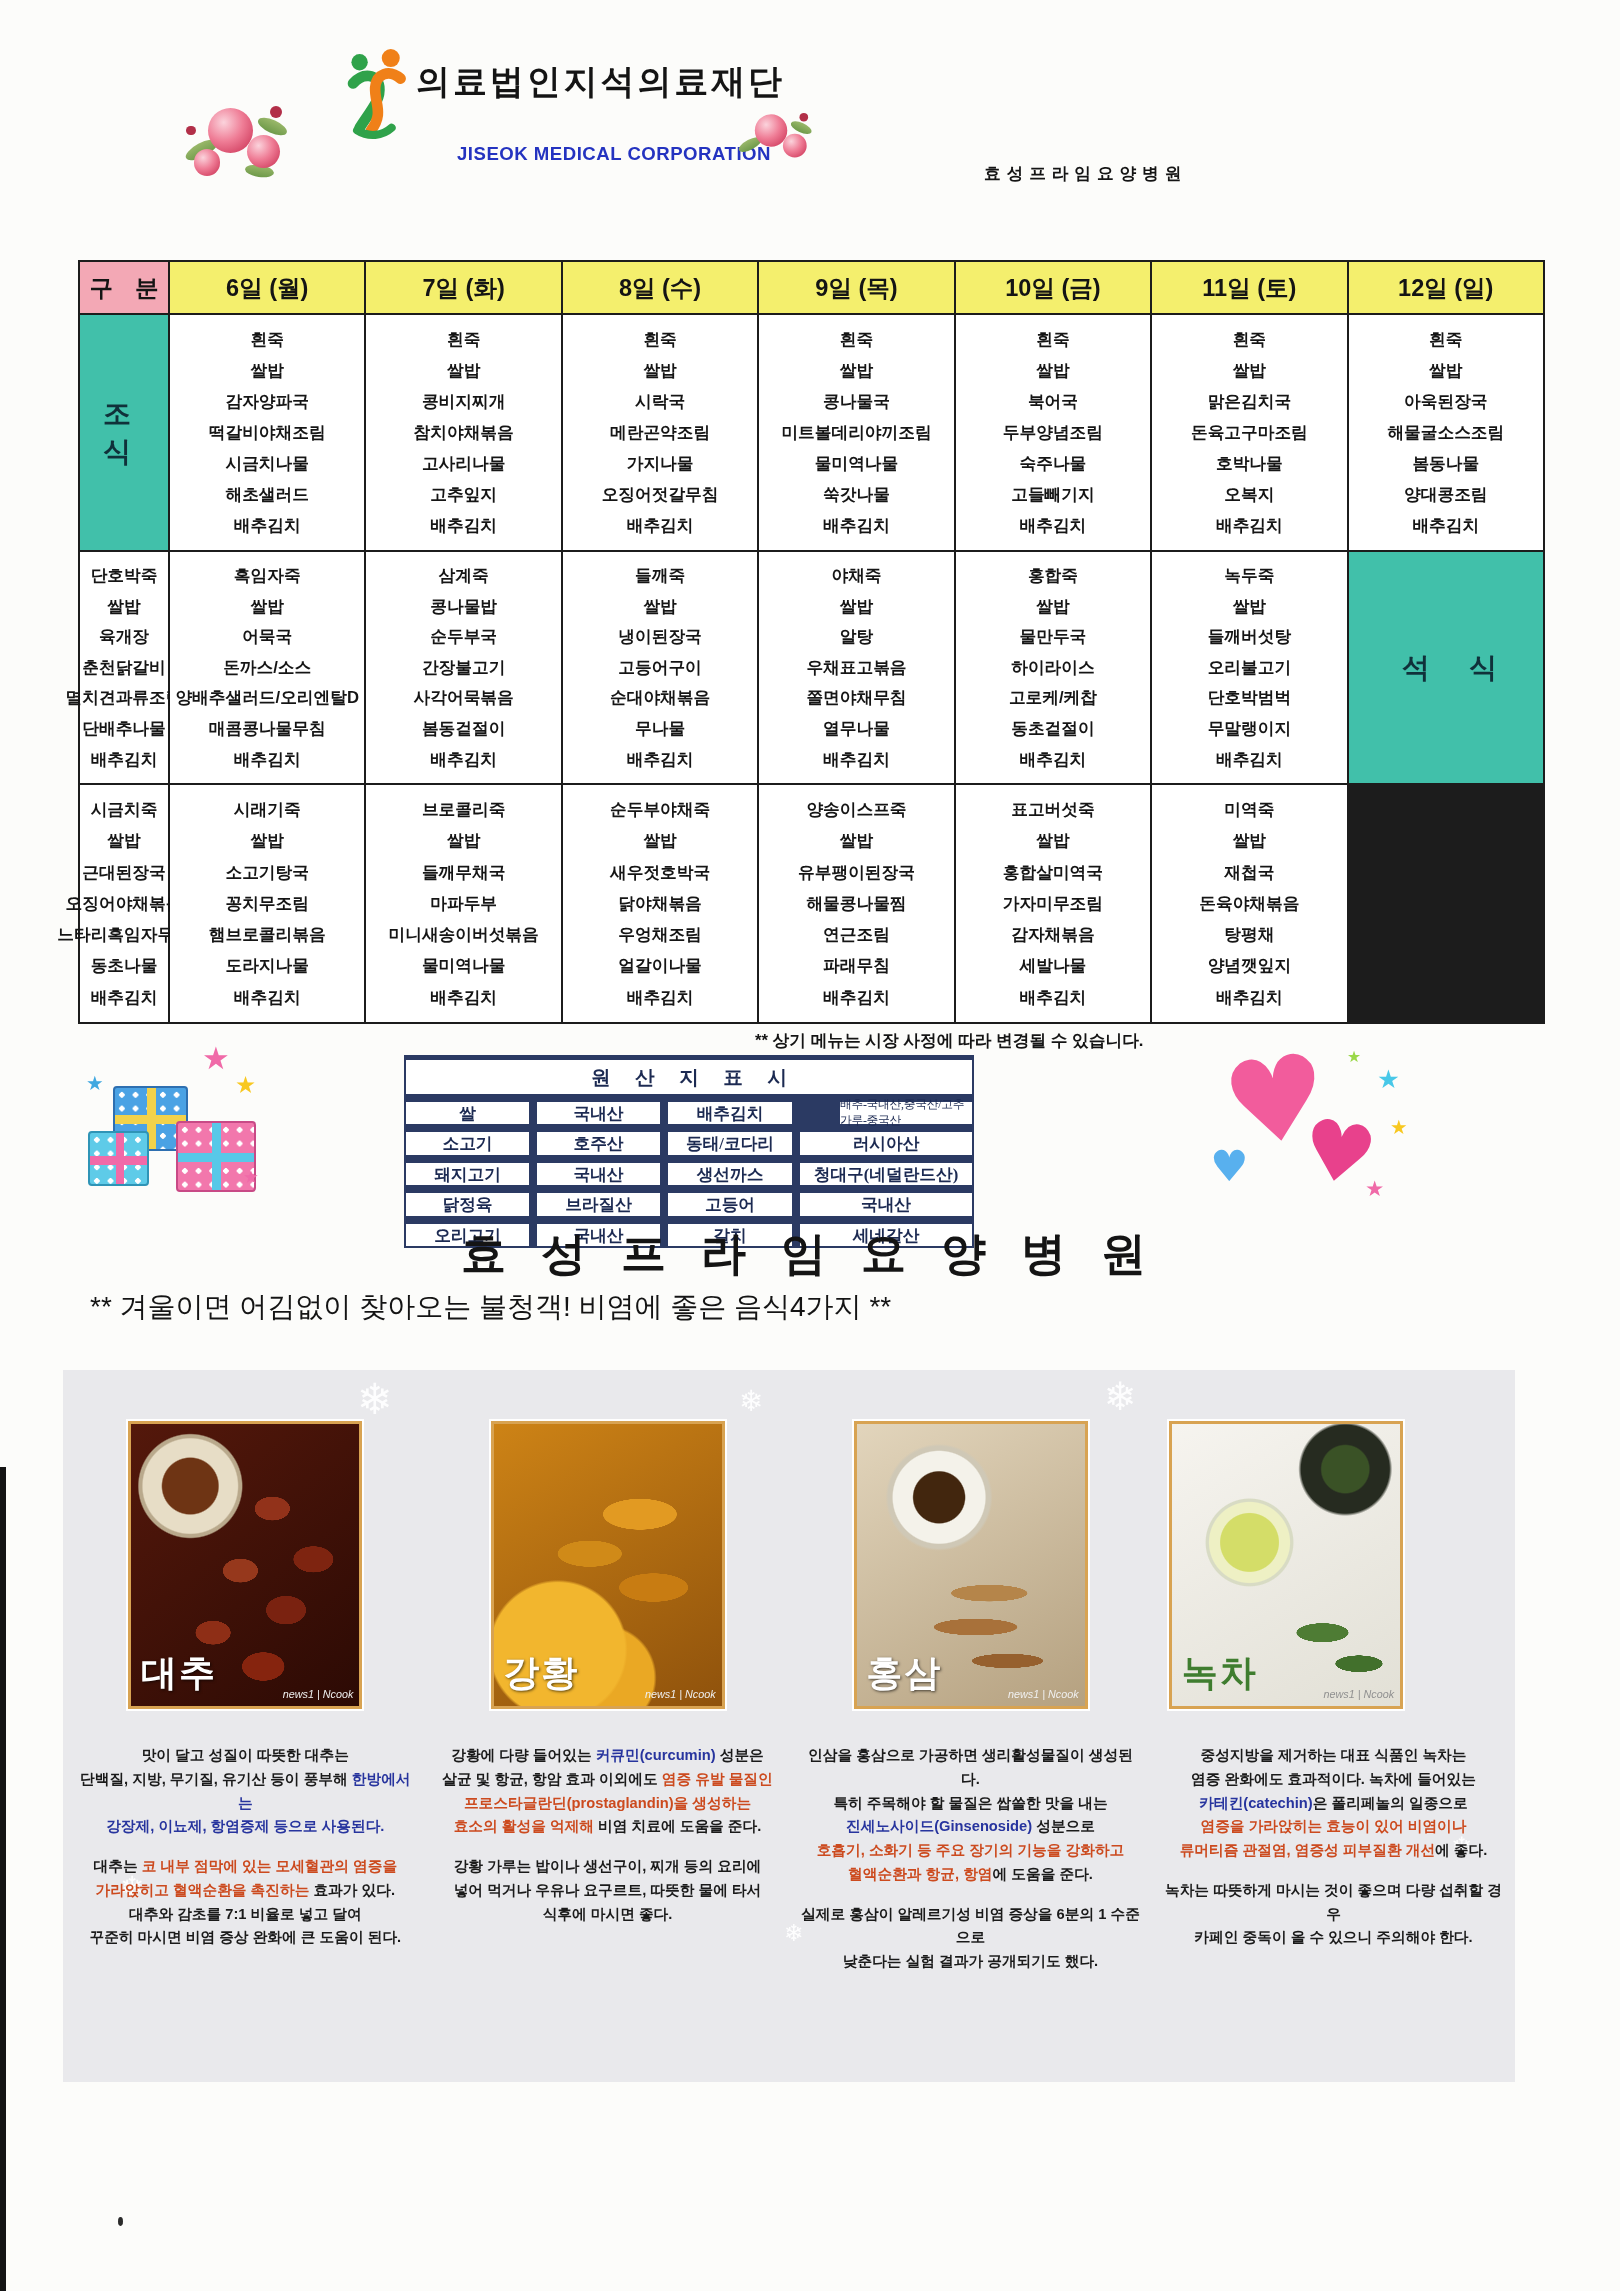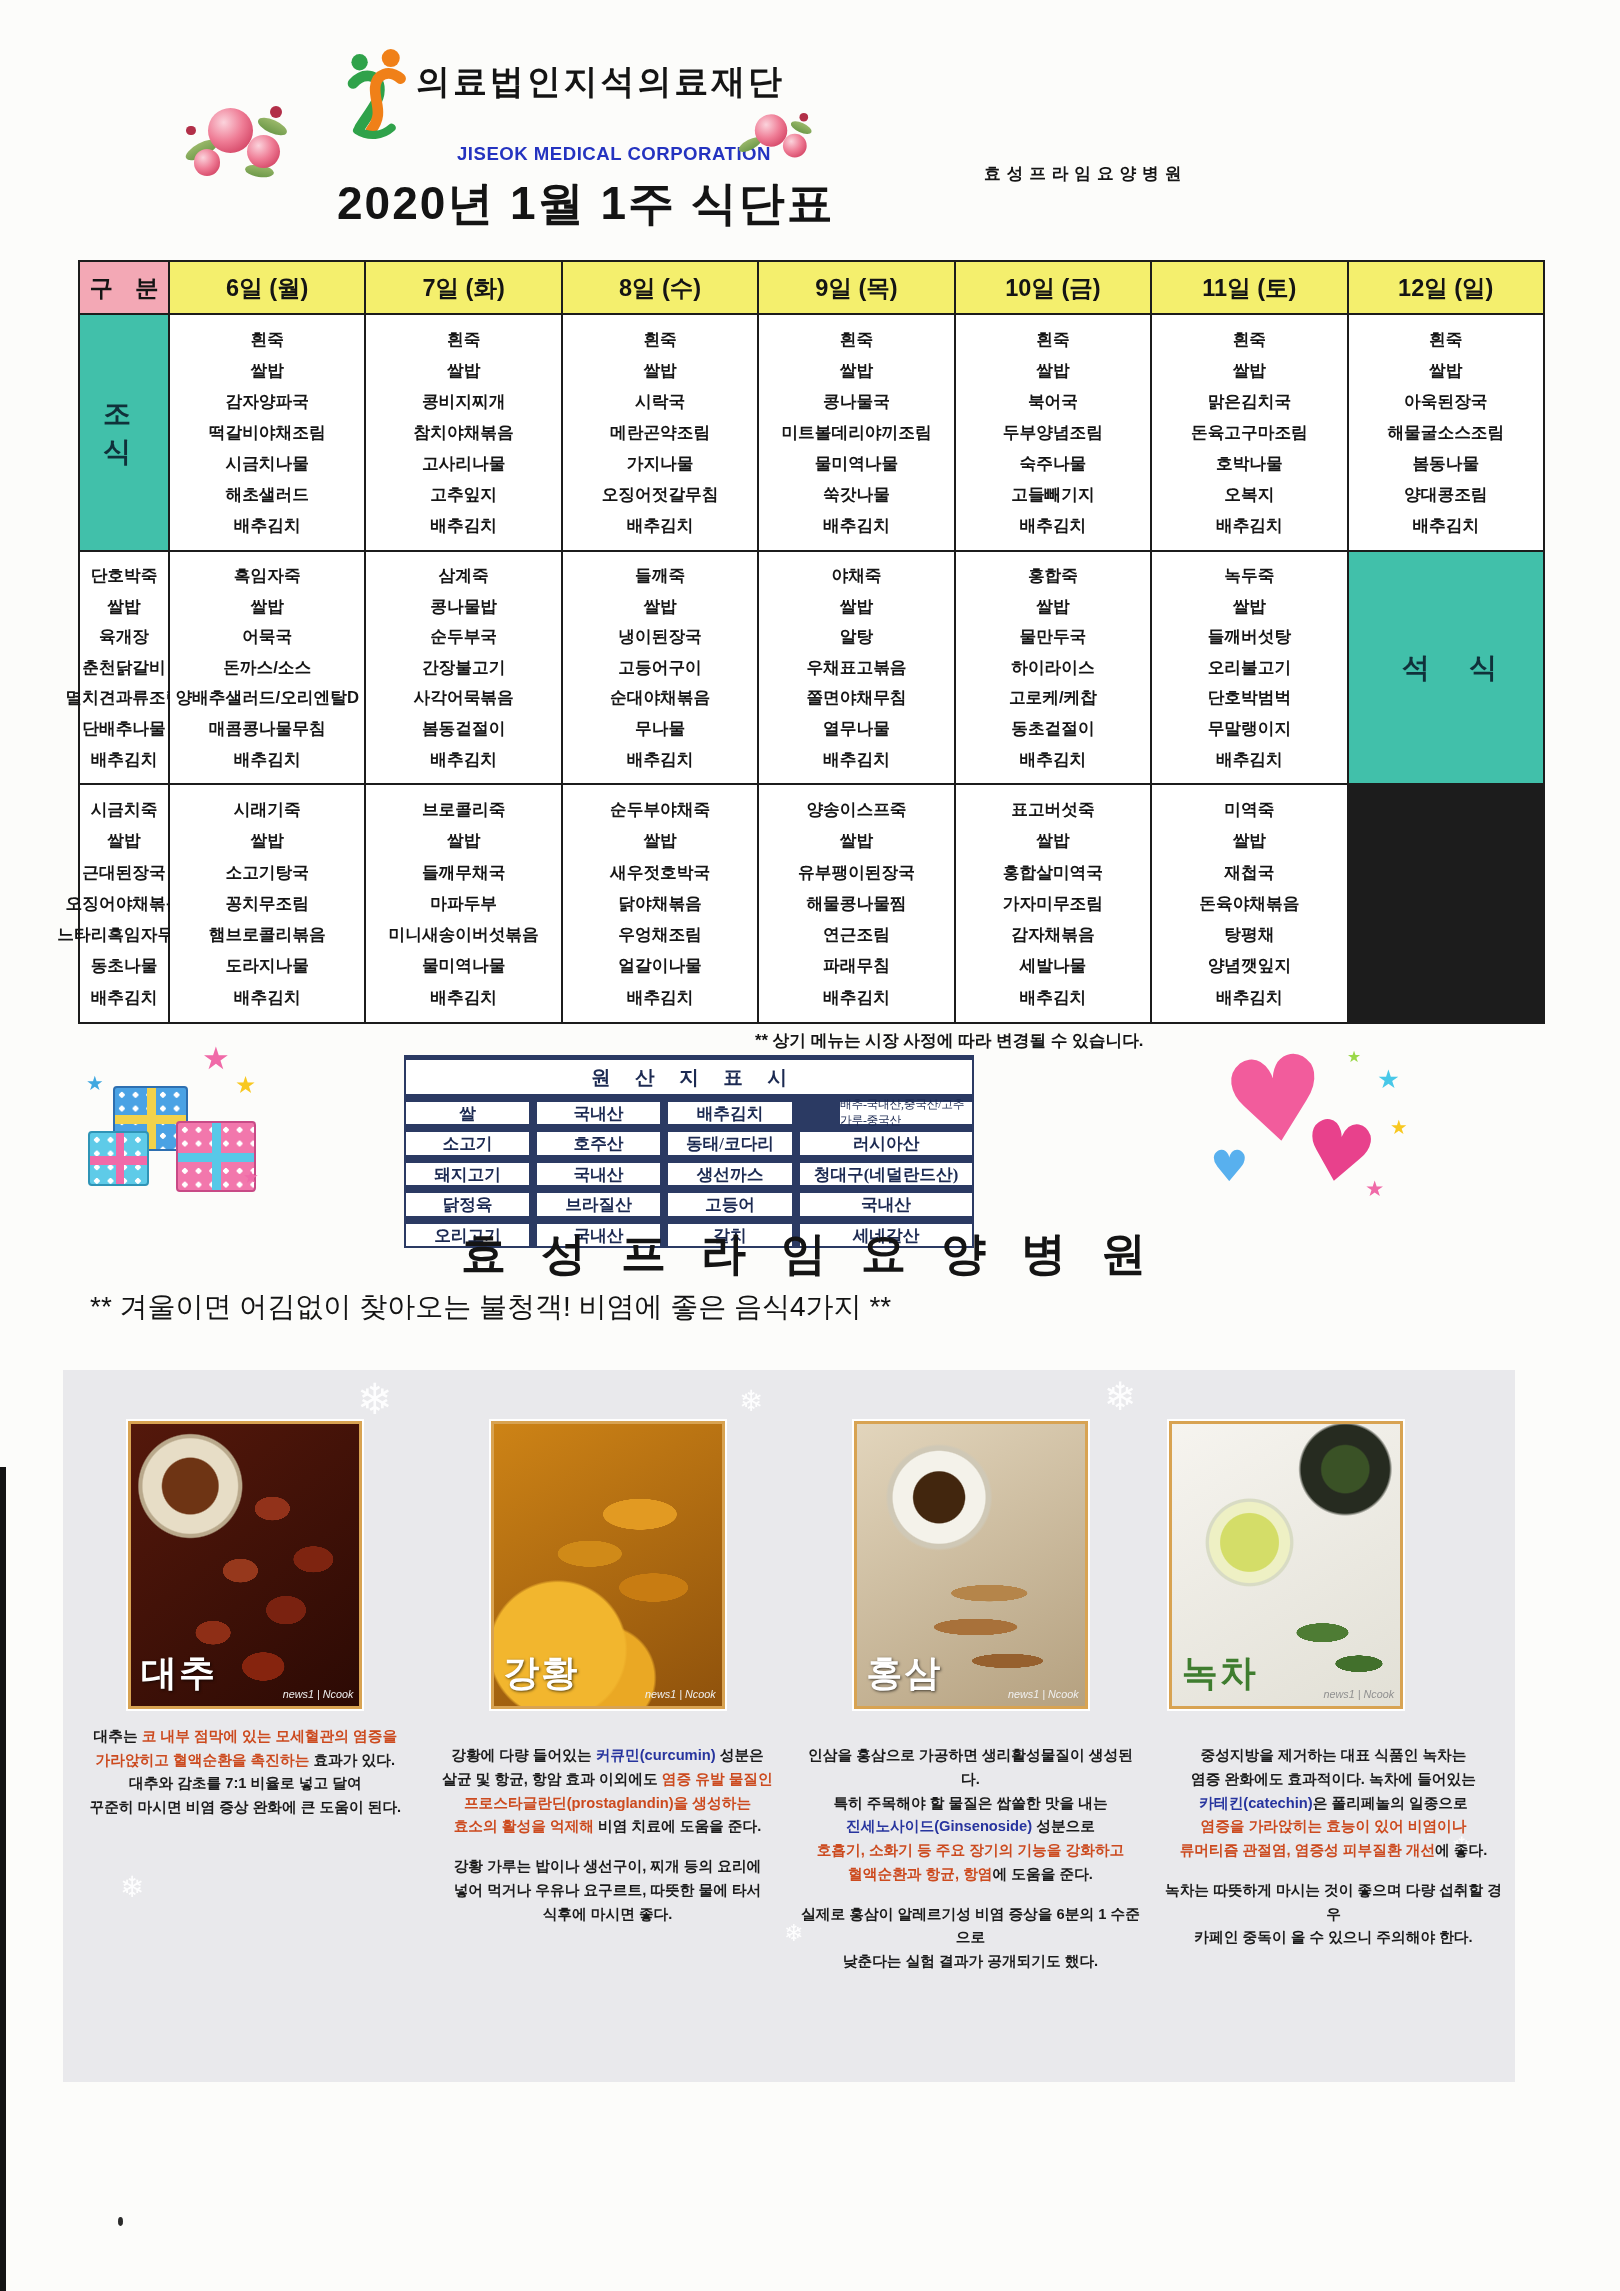--- a/index.html
+++ b/index.html
@@ -116,21 +116,20 @@
 
   <svg class="logo" viewBox="0 0 100 112">
     <circle cx="30" cy="16" r="10" fill="#2fa24a"></circle>
     <circle cx="68" cy="11" r="11" fill="#f08018"></circle>
     <path d="M22 42 C34 28 52 30 54 46 C56 62 44 74 30 96" stroke="#2fa24a" stroke-width="13" fill="none" stroke-linecap="round"></path>
     <path d="M80 36 C66 24 50 30 49 47 C48 66 60 78 44 99" stroke="#f08018" stroke-width="13" fill="none" stroke-linecap="round"></path>
     <path d="M27 99 C41 108 58 106 69 96" stroke="#2fa24a" stroke-width="10" fill="none" stroke-linecap="round"></path>
   </svg>
   <div class="corp-kr">의료법인지석의료재단</div>
   <div class="corp-en">JISEOK MEDICAL CORPORATION</div>
-  <div class="page-title">2020년 1월 1주 식단표</div>
   <div class="hosp-small" style="letter-spacing:5.9px;">효성프라임요양병원</div>
 
   <div class="rose-cluster" style="left:186px;top:102px;width:110px;height:86px;">
     <div class="rc-l" style="left:-2px;top:41px;width:35px;height:13.7px;transform:rotate(-28deg);"></div>
     <div class="rc-l" style="left:71px;top:17.6px;width:31px;height:12.7px;transform:rotate(24deg);"></div>
     <div class="rc-l" style="left:59px;top:63px;width:29px;height:11.8px;transform:rotate(8deg);"></div>
     <div class="rc-p" style="left:21.6px;top:5.9px;width:45px;height:45px;"></div>
     <div class="rc-p" style="left:61px;top:33px;width:33px;height:33px;"></div>
     <div class="rc-p" style="left:7.8px;top:47px;width:26.5px;height:26.5px;"></div>
     <div class="rc-b" style="left:84px;top:3.9px;width:11.8px;height:11.8px;"></div>
@@ -413,20 +412,23 @@
     <span class="sf" style="left:904px;top:231px;font-size:27.4px;">❄</span>
     <span class="sf" style="left:1270px;top:251px;font-size:35px;">❄</span>
     <span class="sf" style="left:57px;top:500px;font-size:29px;">❄</span>
     <span class="sf" style="left:1388px;top:461px;font-size:25.5px;">❄</span>
     <span class="sf" style="left:721px;top:549px;font-size:23.5px;">❄</span>
   <div class="panel px0">
         <div class="photo photo-jujube">
           <div class="photo-label">대추</div>
           <div class="photo-wm">news1 | Ncook</div>
         </div>
+        <div class="panel-text first"><span class="seg-k">맛이 달고 성질이 따뜻한 대추는
+단백질, 지방, 무기질, 유기산 등이 풍부해 </span><span class="seg-b">한방에서는
+강장제, 이뇨제, 항염증제 등으로 사용된다.</span></div>
         <div class="panel-text"><span class="seg-k">대추는 </span><span class="seg-o">코 내부 점막에 있는 모세혈관의 염증을
 가라앉히고 혈액순환을 촉진하는</span><span class="seg-k"> 효과가 있다.
 대추와 감초를 7:1 비율로 넣고 달여
 꾸준히 마시면 비염 증상 완화에 큰 도움이 된다.</span></div>
       </div>
       <div class="panel px1">
         <div class="photo photo-turmeric">
           <div class="photo-label">강황</div>
           <div class="photo-wm">news1 | Ncook</div>
         </div>

